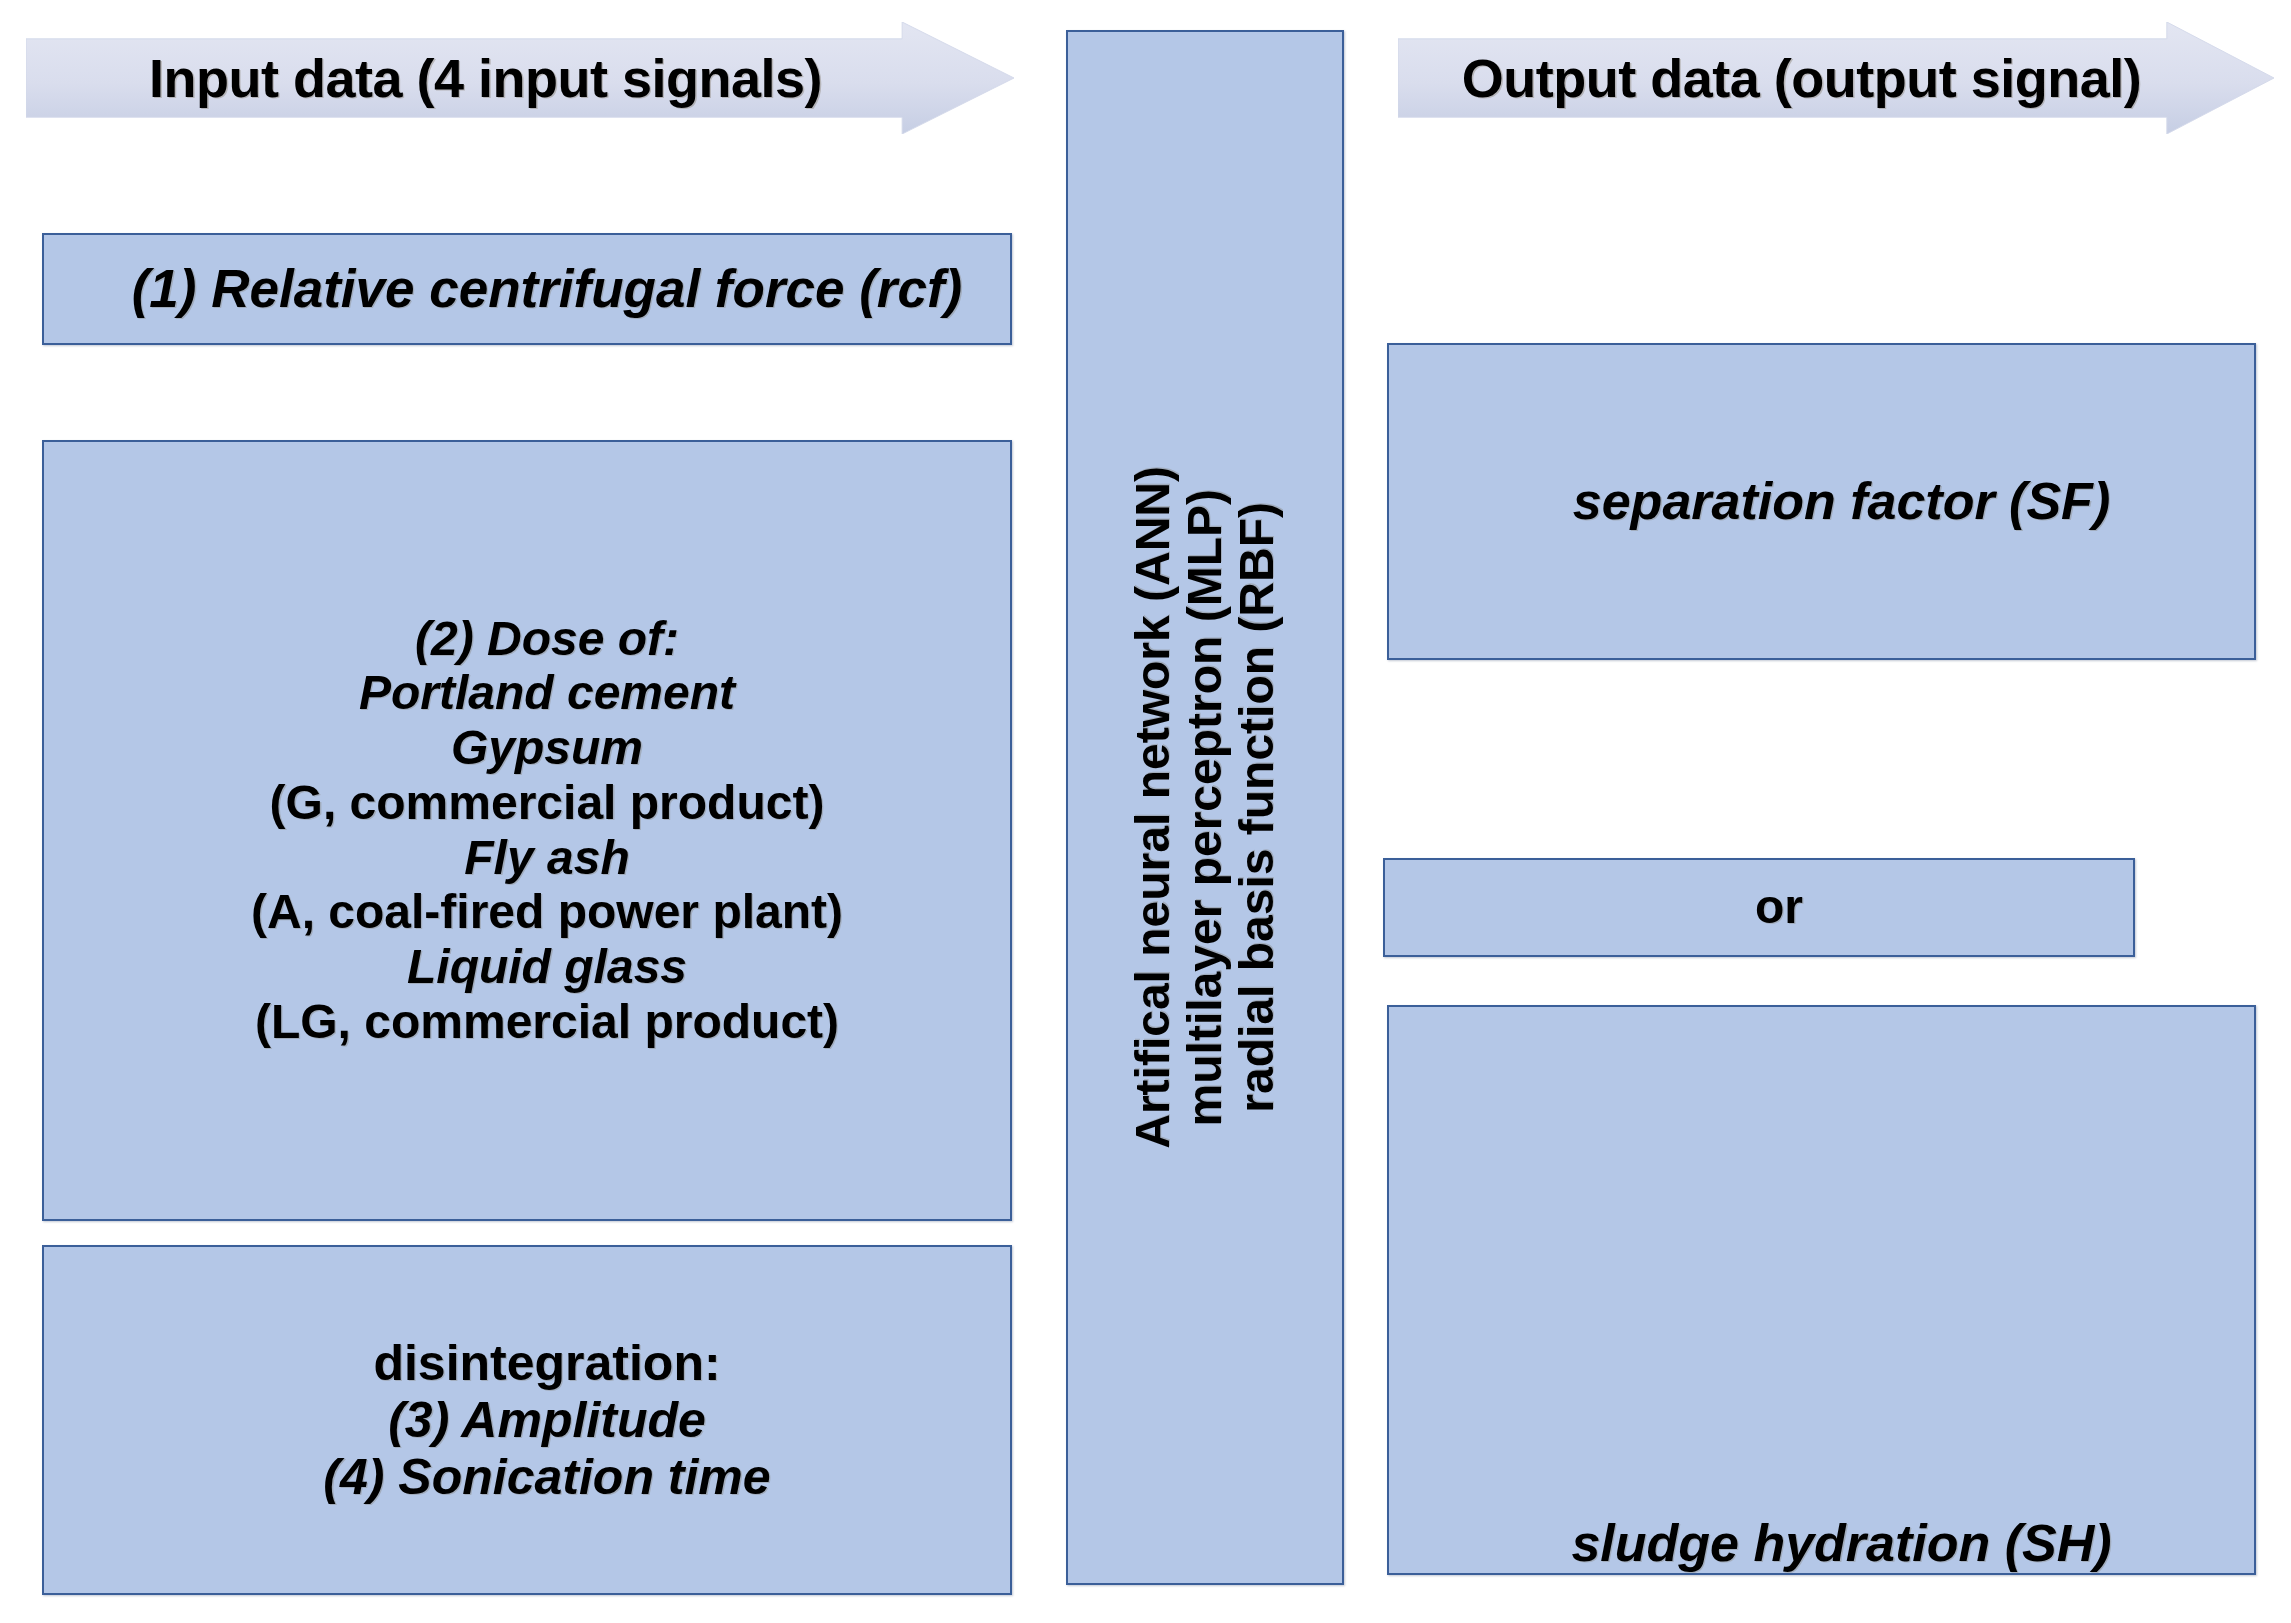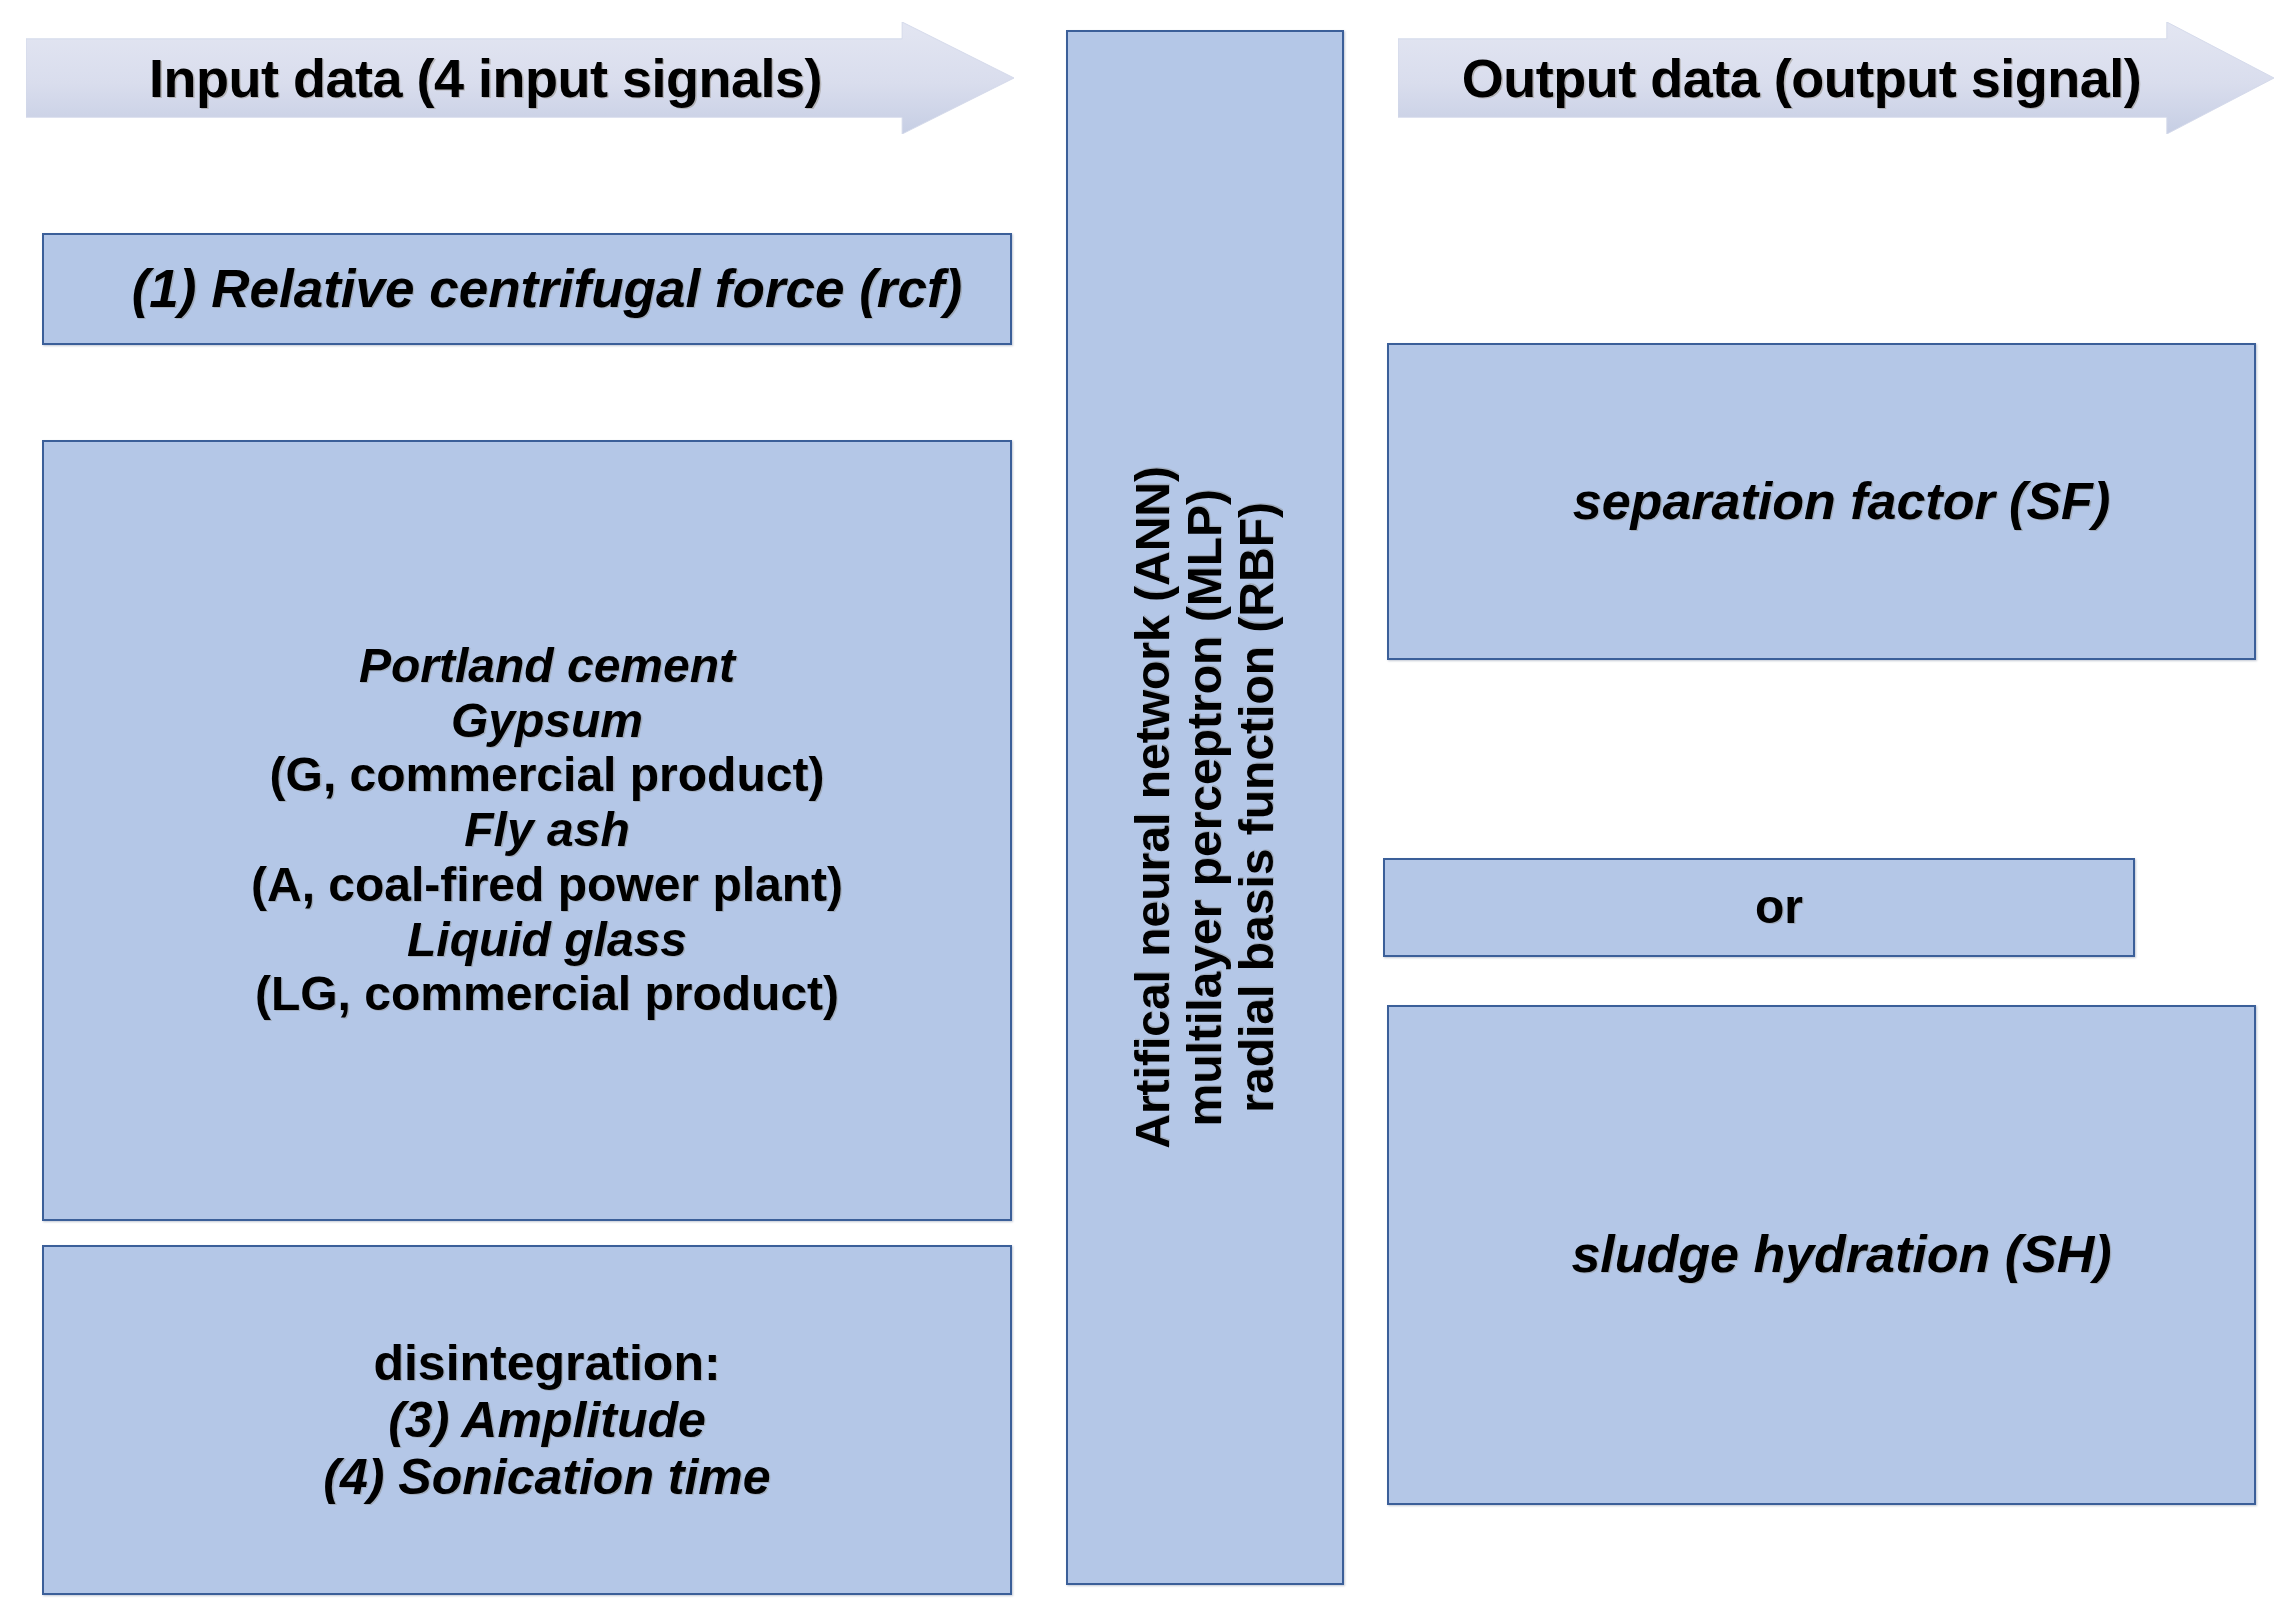--- a/index.html
+++ b/index.html
@@ -109,21 +109,21 @@
     font-size: 48px;
     white-space: nowrap;
     color: #000000;
     text-shadow: 1.3px 1.3px 0 rgba(120,110,90,0.30);
     line-height: 1.0;
   }
 
   
   #box-sf  { left: 1387px; top: 343px;  width: 869px; height: 317px; }
   #box-or  { left: 1383px; top: 858px;  width: 752px; height: 99px; }
-  #box-sh  { left: 1387px; top: 1005px; width: 869px; height: 500px; }
+  #box-sh  { left: 1387px; top: 1005px; width: 869px; height: 570px; align-items: flex-end; }
 
   #box-sf .ln { font-size: 52px; }
   #box-or .ln { font-size: 48px; }
   #box-sh .ln { font-size: 52px; }
 </style>
 </head>
 <body>
 
 <div id="stage">
 
@@ -156,20 +156,21 @@
   </div>
 
   <div class="bluebox" id="box-rcf">
     <div class="lines">
       <span class="ln it">(1) Relative centrifugal force (rcf)</span>
     </div>
   </div>
 
   <div class="bluebox" id="box-dose">
     <div class="lines">
+      <span class="ln it">(2) Dose of:</span>
       <span class="ln it">Portland cement</span>
       <span class="ln it">Gypsum</span>
       <span class="ln up">(G, commercial product)</span>
       <span class="ln it">Fly ash</span>
       <span class="ln up">(A, coal-fired power plant)</span>
       <span class="ln it">Liquid glass</span>
       <span class="ln up">(LG, commercial product)</span>
     </div>
   </div>
 

